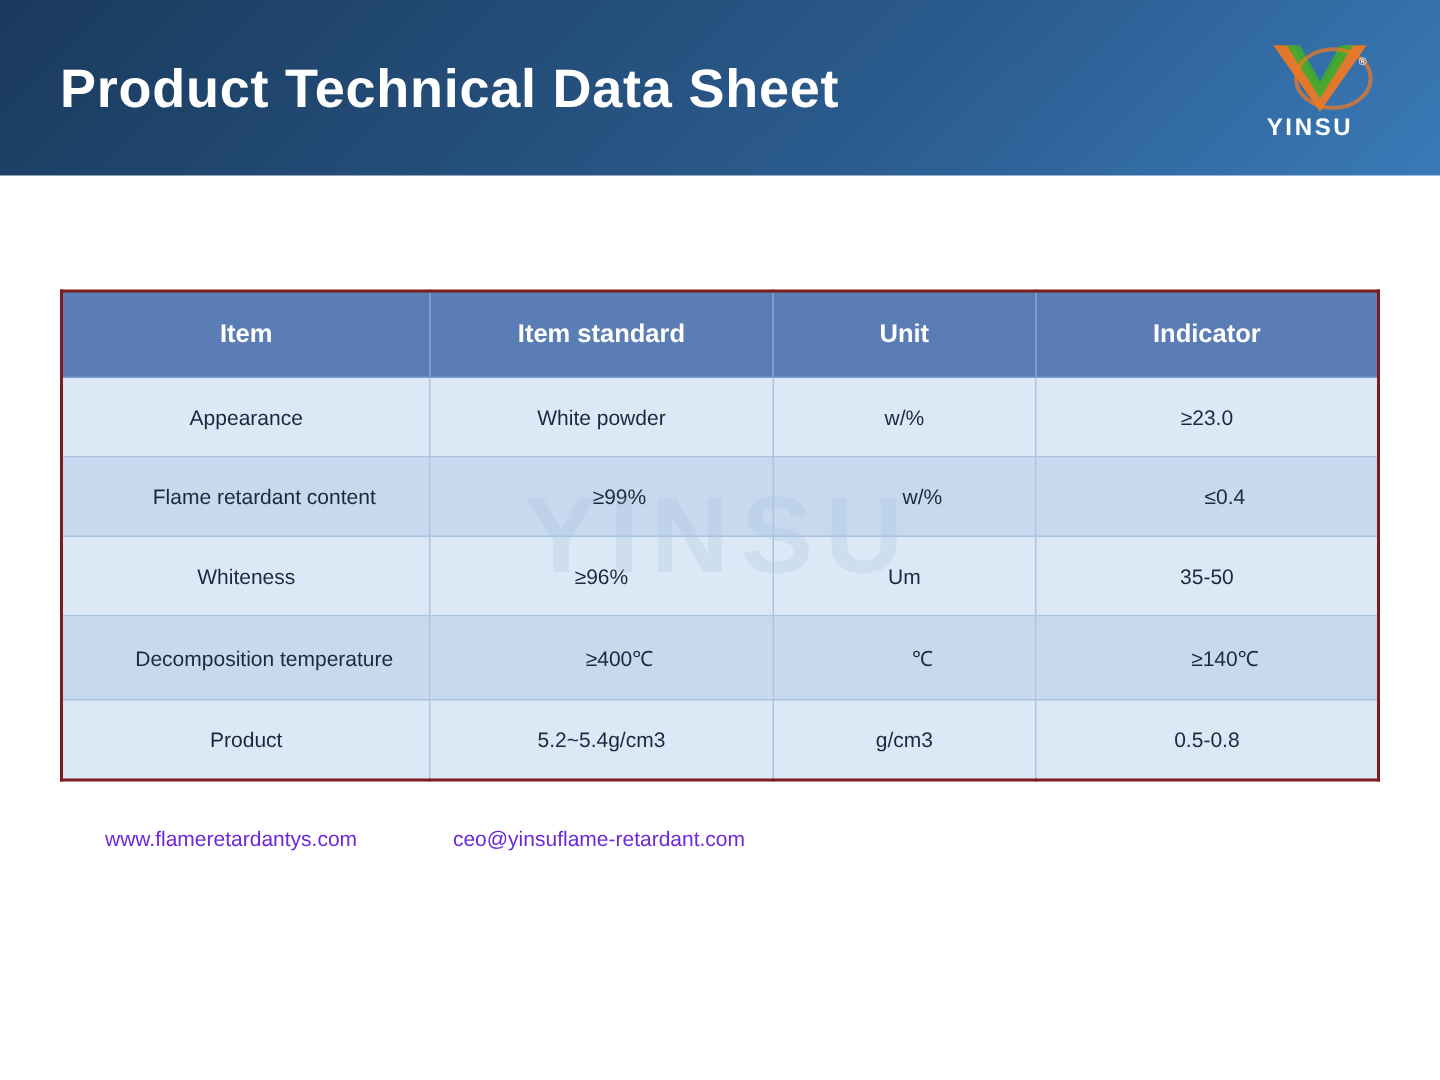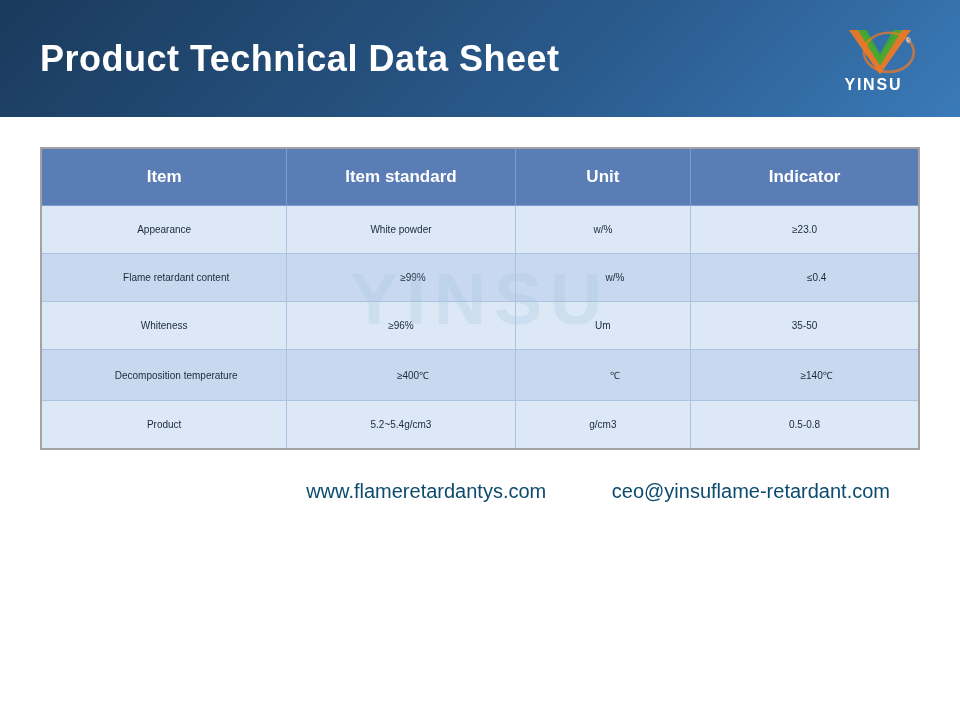--- a/index.html
+++ b/index.html
@@ -39,42 +39,43 @@
 
     
     .content {
       padding: 30px 40px 20px 40px;
     }
 
     
     .data-table {
       width: 100%;
       border-collapse: collapse;
-      border: 2px solid #a3a3a3;
+      border: 2px solid #7f1d1d;
+      margin-top: 46px;
     }
     .data-table th {
       background-color: #5a7db5;
       color: #fff;
       font-size: 17px;
       font-weight: 700;
       padding: 18px 10px;
       text-align: center;
       border: 1px solid #7a9dd0;
     }
     .data-table tr.row-light td {
       background-color: #dce8f5;
     }
     .data-table tr.row-dark td {
       background-color: #c8d9ef;
       padding-left: 34px;
     }
     .data-table td {
       padding: 18px 10px;
       text-align: center;
-      font-size: 10px;
+      font-size: 14px;
       color: #1a2a3a;
       border: 1px solid #a8c4e0;
       font-weight: 500;
     }
     .data-table td:first-child {
       text-align: center;
     }
     .col-item { width: 28%; }
     .col-test { width: 26%; }
     .col-unit { width: 20%; }
@@ -95,23 +96,23 @@
       z-index: 0;
     }
 
     .table-wrapper {
       position: relative;
     }
 
     
     .footer {
       margin-top: 30px;
-      text-align: right;
-      font-size: 20px;
-      color: #0c4a6e;
+      text-align: left;
+      font-size: 14px;
+      color: #6d28d9;
     }
     .footer span {
       margin: 0 30px;
     }
   </style>
 </head>
 <body>
 
 <div class="header">
   <h1 class="header-title">Product Technical Data Sheet</h1>

